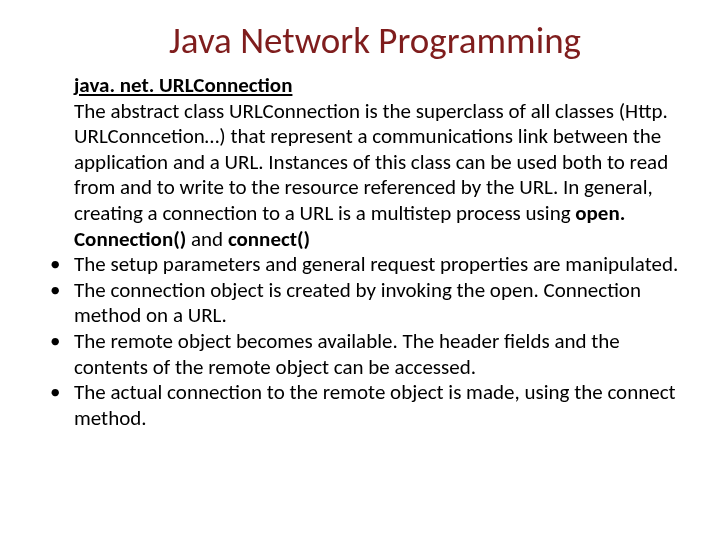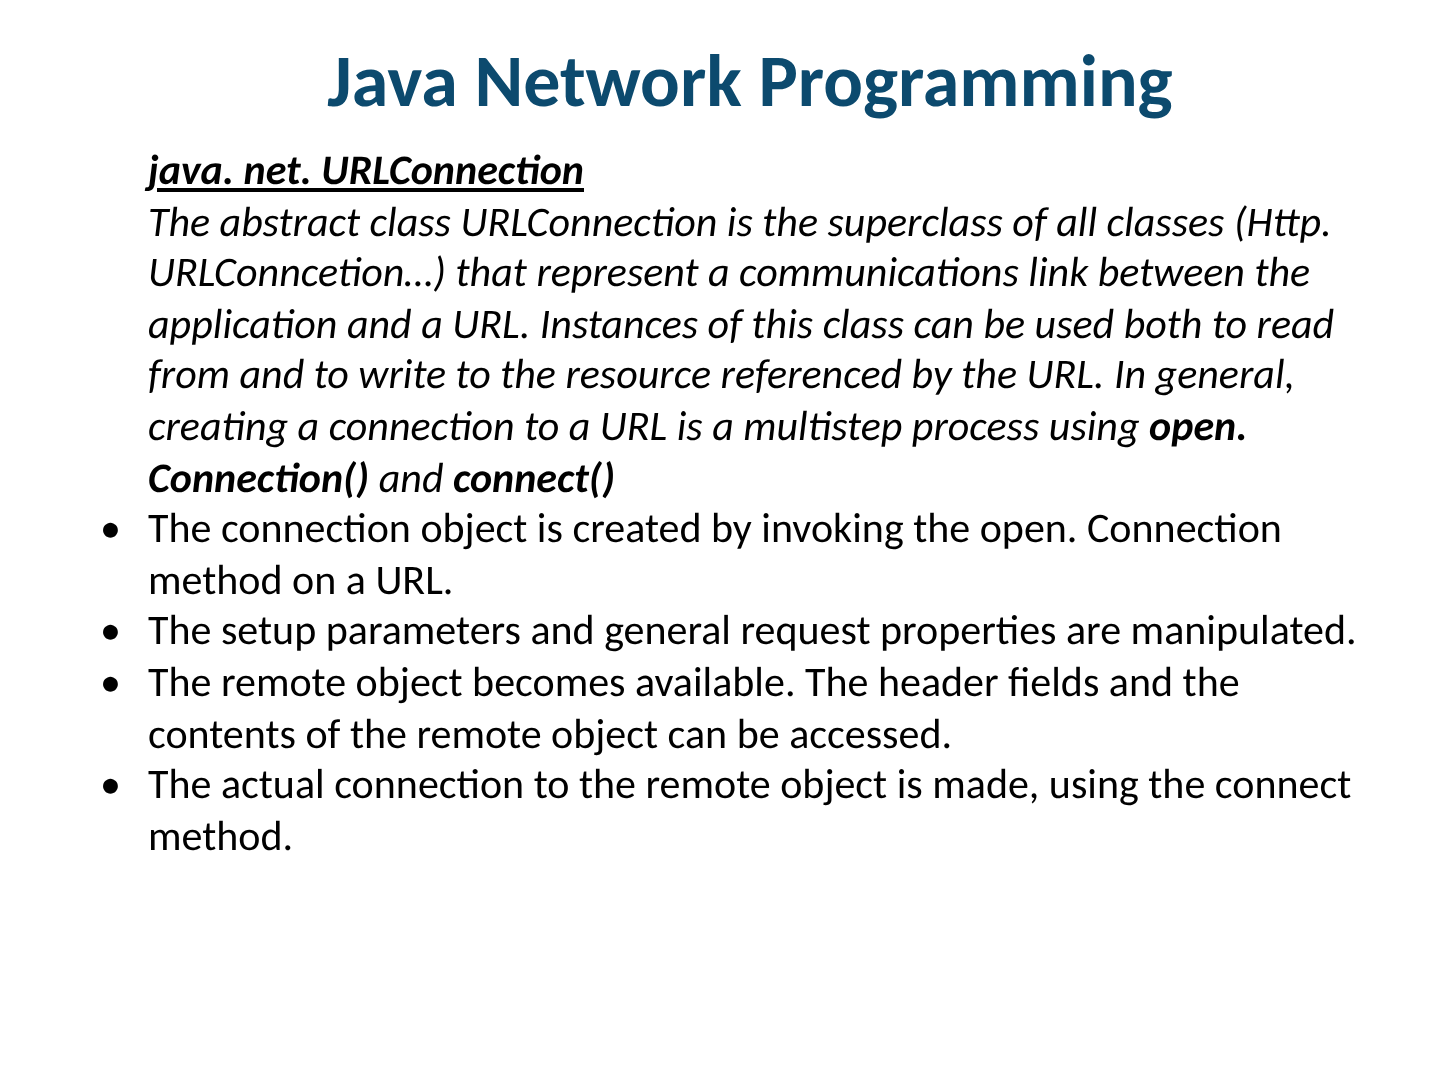--- a/index.html
+++ b/index.html
@@ -7,35 +7,34 @@
     width: 720px;
     height: 540px;
     background: #fff;
     font-family: Calibri, Arial, sans-serif;
     color: #000;
     padding: 18px 40px 18px 40px;
     overflow: hidden;
   }
   .title {
     font-size: 37px;
-    font-weight: 700;
-    color: #0c4a6e;
+    font-weight: 400;
+    color: #7f1d1d;
     text-align: center;
     margin-left: 30px;
     margin-bottom: 10px;
   }
   .content {
     font-size: 21px;
     line-height: 1.22;
     color: #000;
   }
   .intro {
     margin-left: 34px;
     margin-bottom: 0;
-    font-style: italic;
   }
   .heading {
     font-weight: 700;
     text-decoration: underline;
   }
   .bold { font-weight: 700; }
   ul.bullets {
     list-style: none;
     margin-top: 0;
   }
@@ -56,18 +55,18 @@
 <body>
 
 <div class="title">Java Network Programming</div>
 
 <div class="content">
   <div class="intro">
     <span class="heading">java. net. URLConnection</span><br>
     <span>The abstract class URLConnection is the superclass of all classes (Http. URLConncetion…) that represent a communications link between the application and a URL. Instances of this class can be used both to read from and to write to the resource referenced by the URL. In general, creating a connection to a URL is a multistep process using  </span><span class="bold">open. Connection()</span><span> and </span><span class="bold">connect()</span>
   </div>
   <ul class="bullets">
+    <li>The setup parameters and general request properties are manipulated.</li>
     <li>The connection object is created by invoking the open. Connection method on a URL.</li>
-    <li>The setup parameters and general request properties are manipulated.</li>
     <li>The remote object becomes available. The header fields and the contents of the remote object can be accessed.</li>
     <li>The actual connection to the remote object is made, using the connect method.</li>
   </ul>
 </div>
 
 </body></html>

